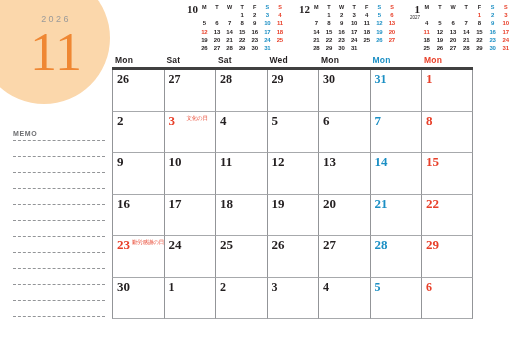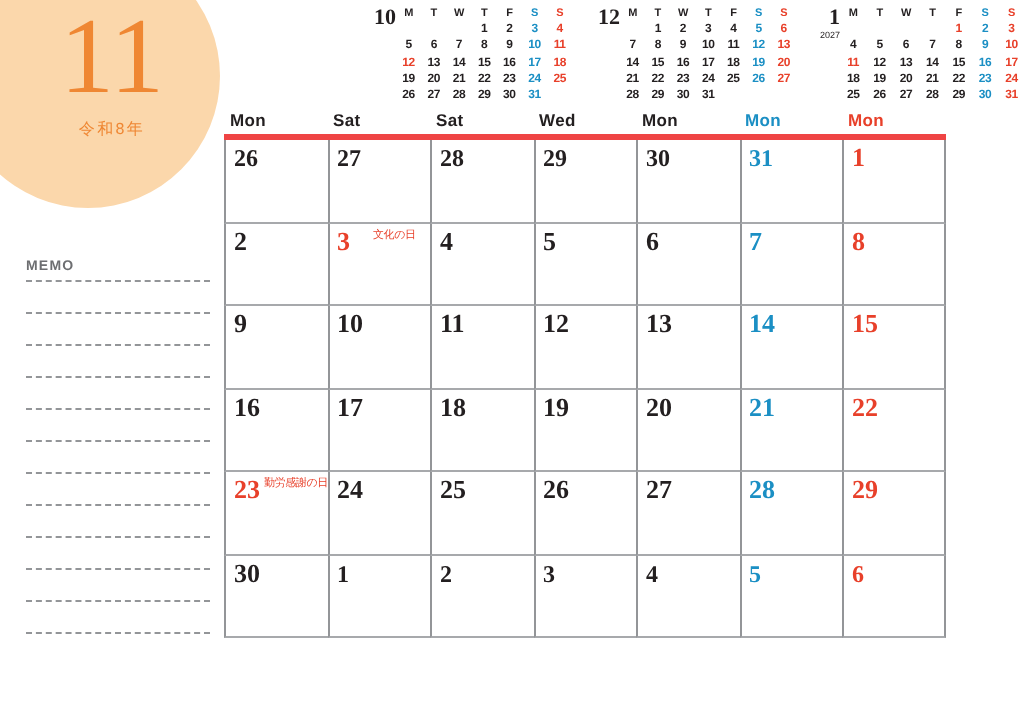--- a/index.html
+++ b/index.html
@@ -150,21 +150,21 @@
   #cal {
     position: absolute;
     left: 112px;
     top: 55px;
     width: 361px;
     z-index: 2;
   }
   #cal-head {
     display: grid;
     grid-template-columns: repeat(7, 51.5px);
-    border-bottom: 3px solid #ef4444;
+    border-bottom: 3px solid #404040;
   }
   #cal-head div {
     font-family: "Liberation Sans", sans-serif;
     font-size: 8.5px;
     font-weight: 700;
     color: #231f20;
     padding: 0 0 2px 3px;
     letter-spacing: 0.2px;
   }
   #cal-head div.sat { color: #1b8fc4; }
@@ -208,22 +208,22 @@
     white-space: nowrap;
     letter-spacing: -0.2px;
   }
   .holiday-name.wide { left: 19px; }
 </style>
 </head>
 <body>
 
 <div id="month-badge"></div>
 <div id="badge-text">
+  <div id="badge-year">2026</div>
   <div id="badge-month">11</div>
-  <div id="badge-era">令和8年</div>
 </div>
 
 <div id="mini-row">
     <div class="mini-cal m-oct">
       <div class="mini-label">10</div>
       <div class="mini-grid">
         <span class="hd">M</span>
         <span class="hd">T</span>
         <span class="hd">W</span>
         <span class="hd">T</span>

